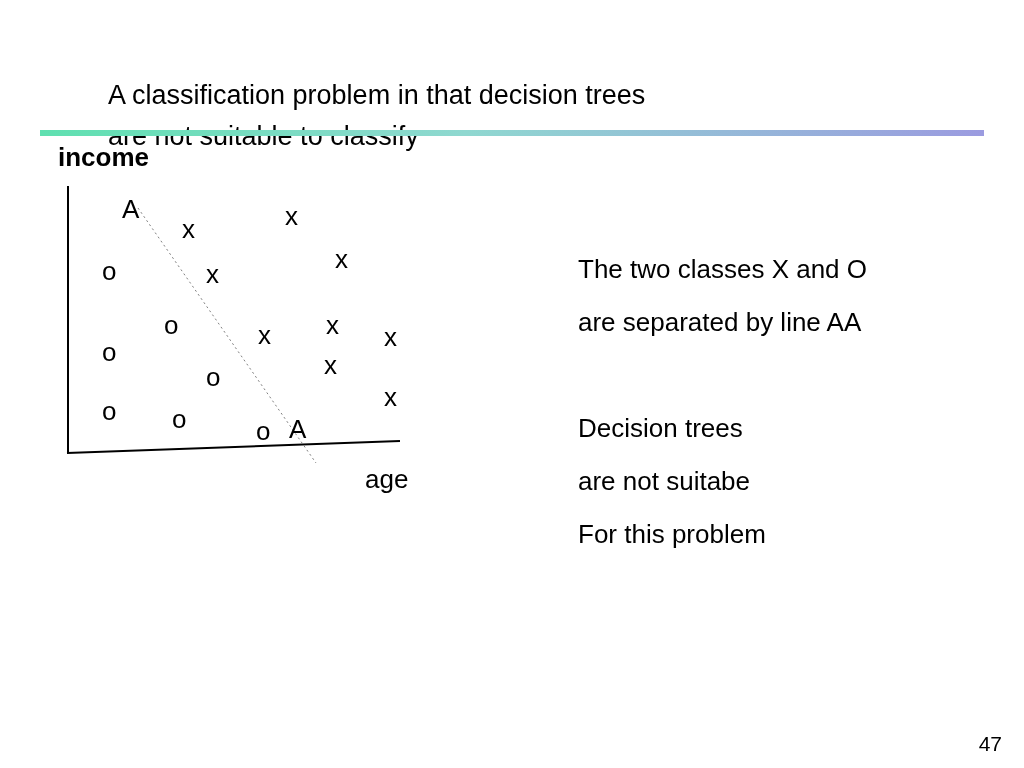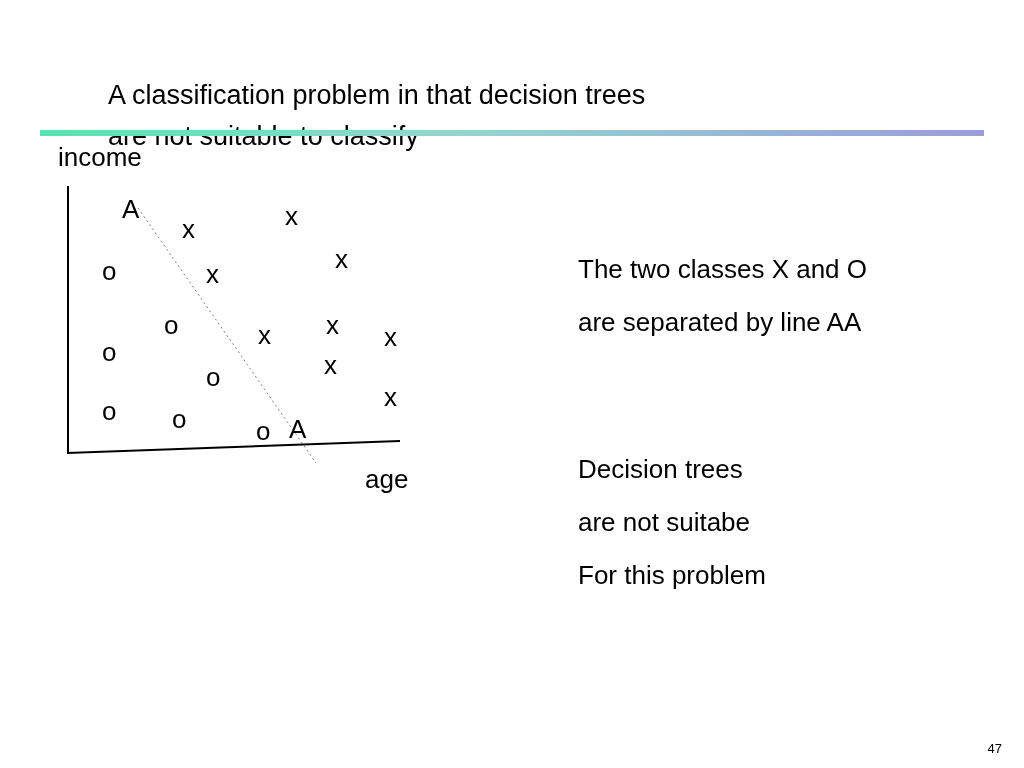--- a/index.html
+++ b/index.html
@@ -51,21 +51,21 @@
     position: absolute;
     left: 0;
     top: 0;
   }
   .axis-label {
     position: absolute;
     font-size: 26px;
     color: #000000;
     white-space: nowrap;
   }
-  #y-axis-label { left: 18px; top: 4px; }
+  #y-axis-label { left: 18px; top: 4px; font-weight: bold; }
   #x-axis-label { left: 325px; top: 326px; }
 
   .point {
     position: absolute;
     font-size: 26px;
     line-height: 26px;
     color: #000000;
     white-space: nowrap;
   }
   .line-label {
@@ -80,28 +80,28 @@
   #notes {
     position: absolute;
     left: 578px;
     top: 190px;
     width: 420px;
     font-size: 26px;
     line-height: 53px;
     color: #000000;
     white-space: pre-line;
   }
-  #notes .note-block + .note-block { margin-top: 41px; }
+  #notes .note-block + .note-block { }
 
   
   #page-number {
     position: absolute;
     right: 22px;
     bottom: 12px;
-    font-size: 13px;
+    font-size: 21px;
     color: #000000;
     margin-left: 8px;
   }
 </style>
 </head>
 <body>
 
 <div id="slide-title">A classification problem in that decision trees
  are not suitable to classify</div>
 

